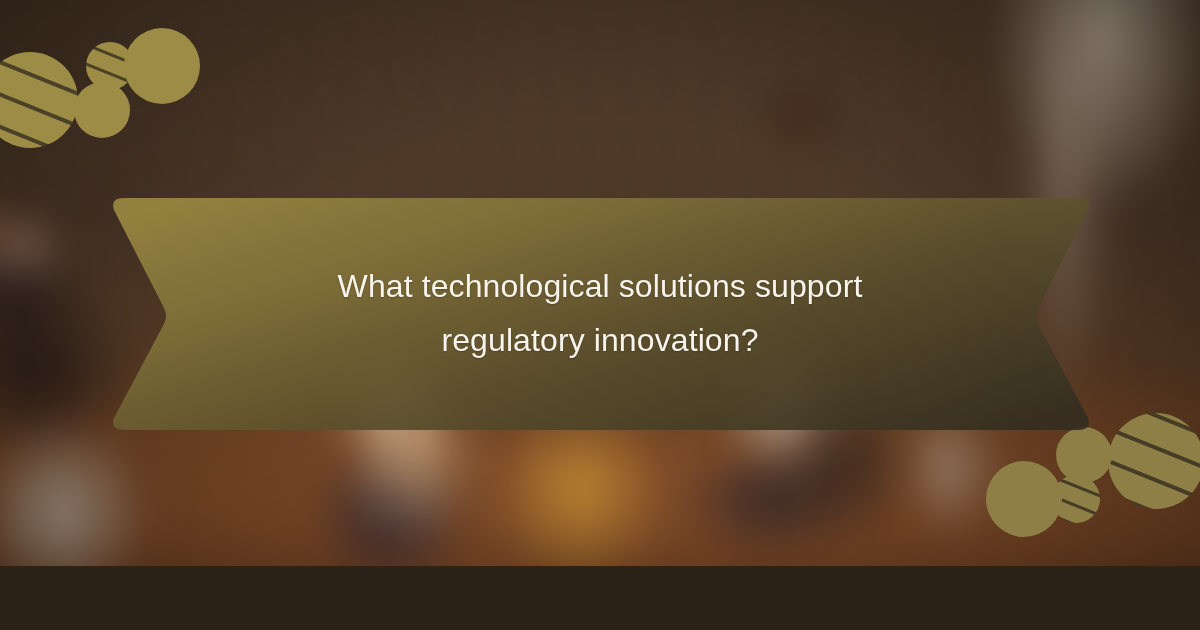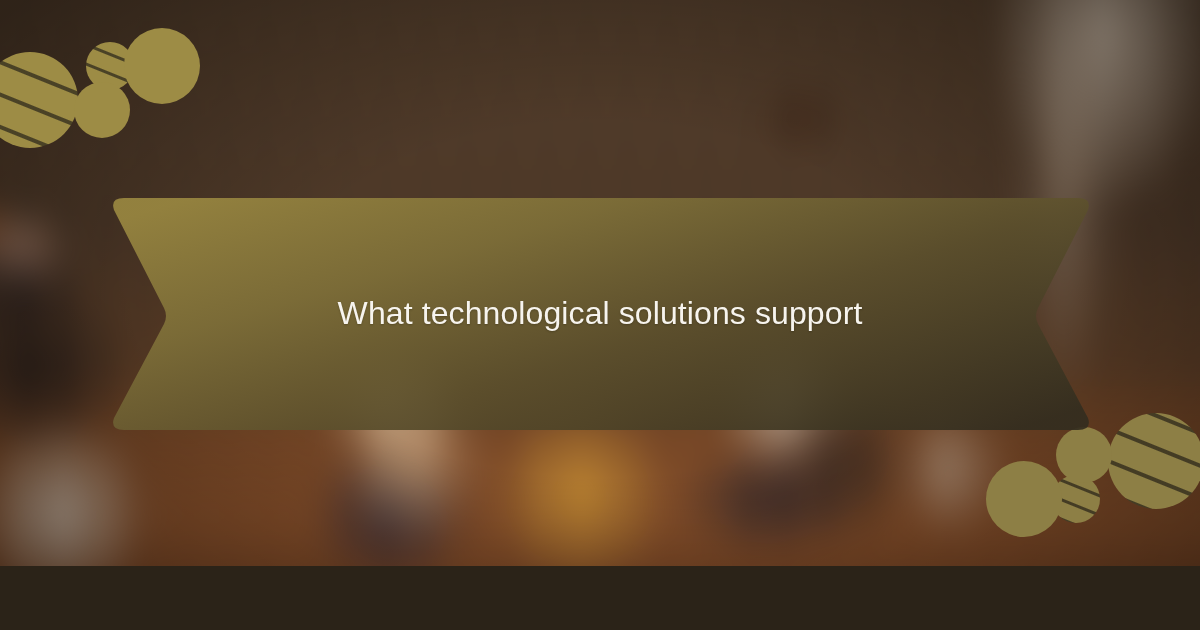--- a/index.html
+++ b/index.html
@@ -186,16 +186,17 @@
                L 16,234
                Q 2,234 6,222
                L 56,128
                Q 60,120 56,112
                L 6,14
                Q 2,2 16,2 Z" fill="url(#banderaGrad)"></path>
     </svg>
 
     <div class="banner-text">
       <div class="line">What technological solutions support</div>
+      <div class="line">regulatory innovation?</div>
     </div>
   </div>
 
 </div>
 
 </body></html>

